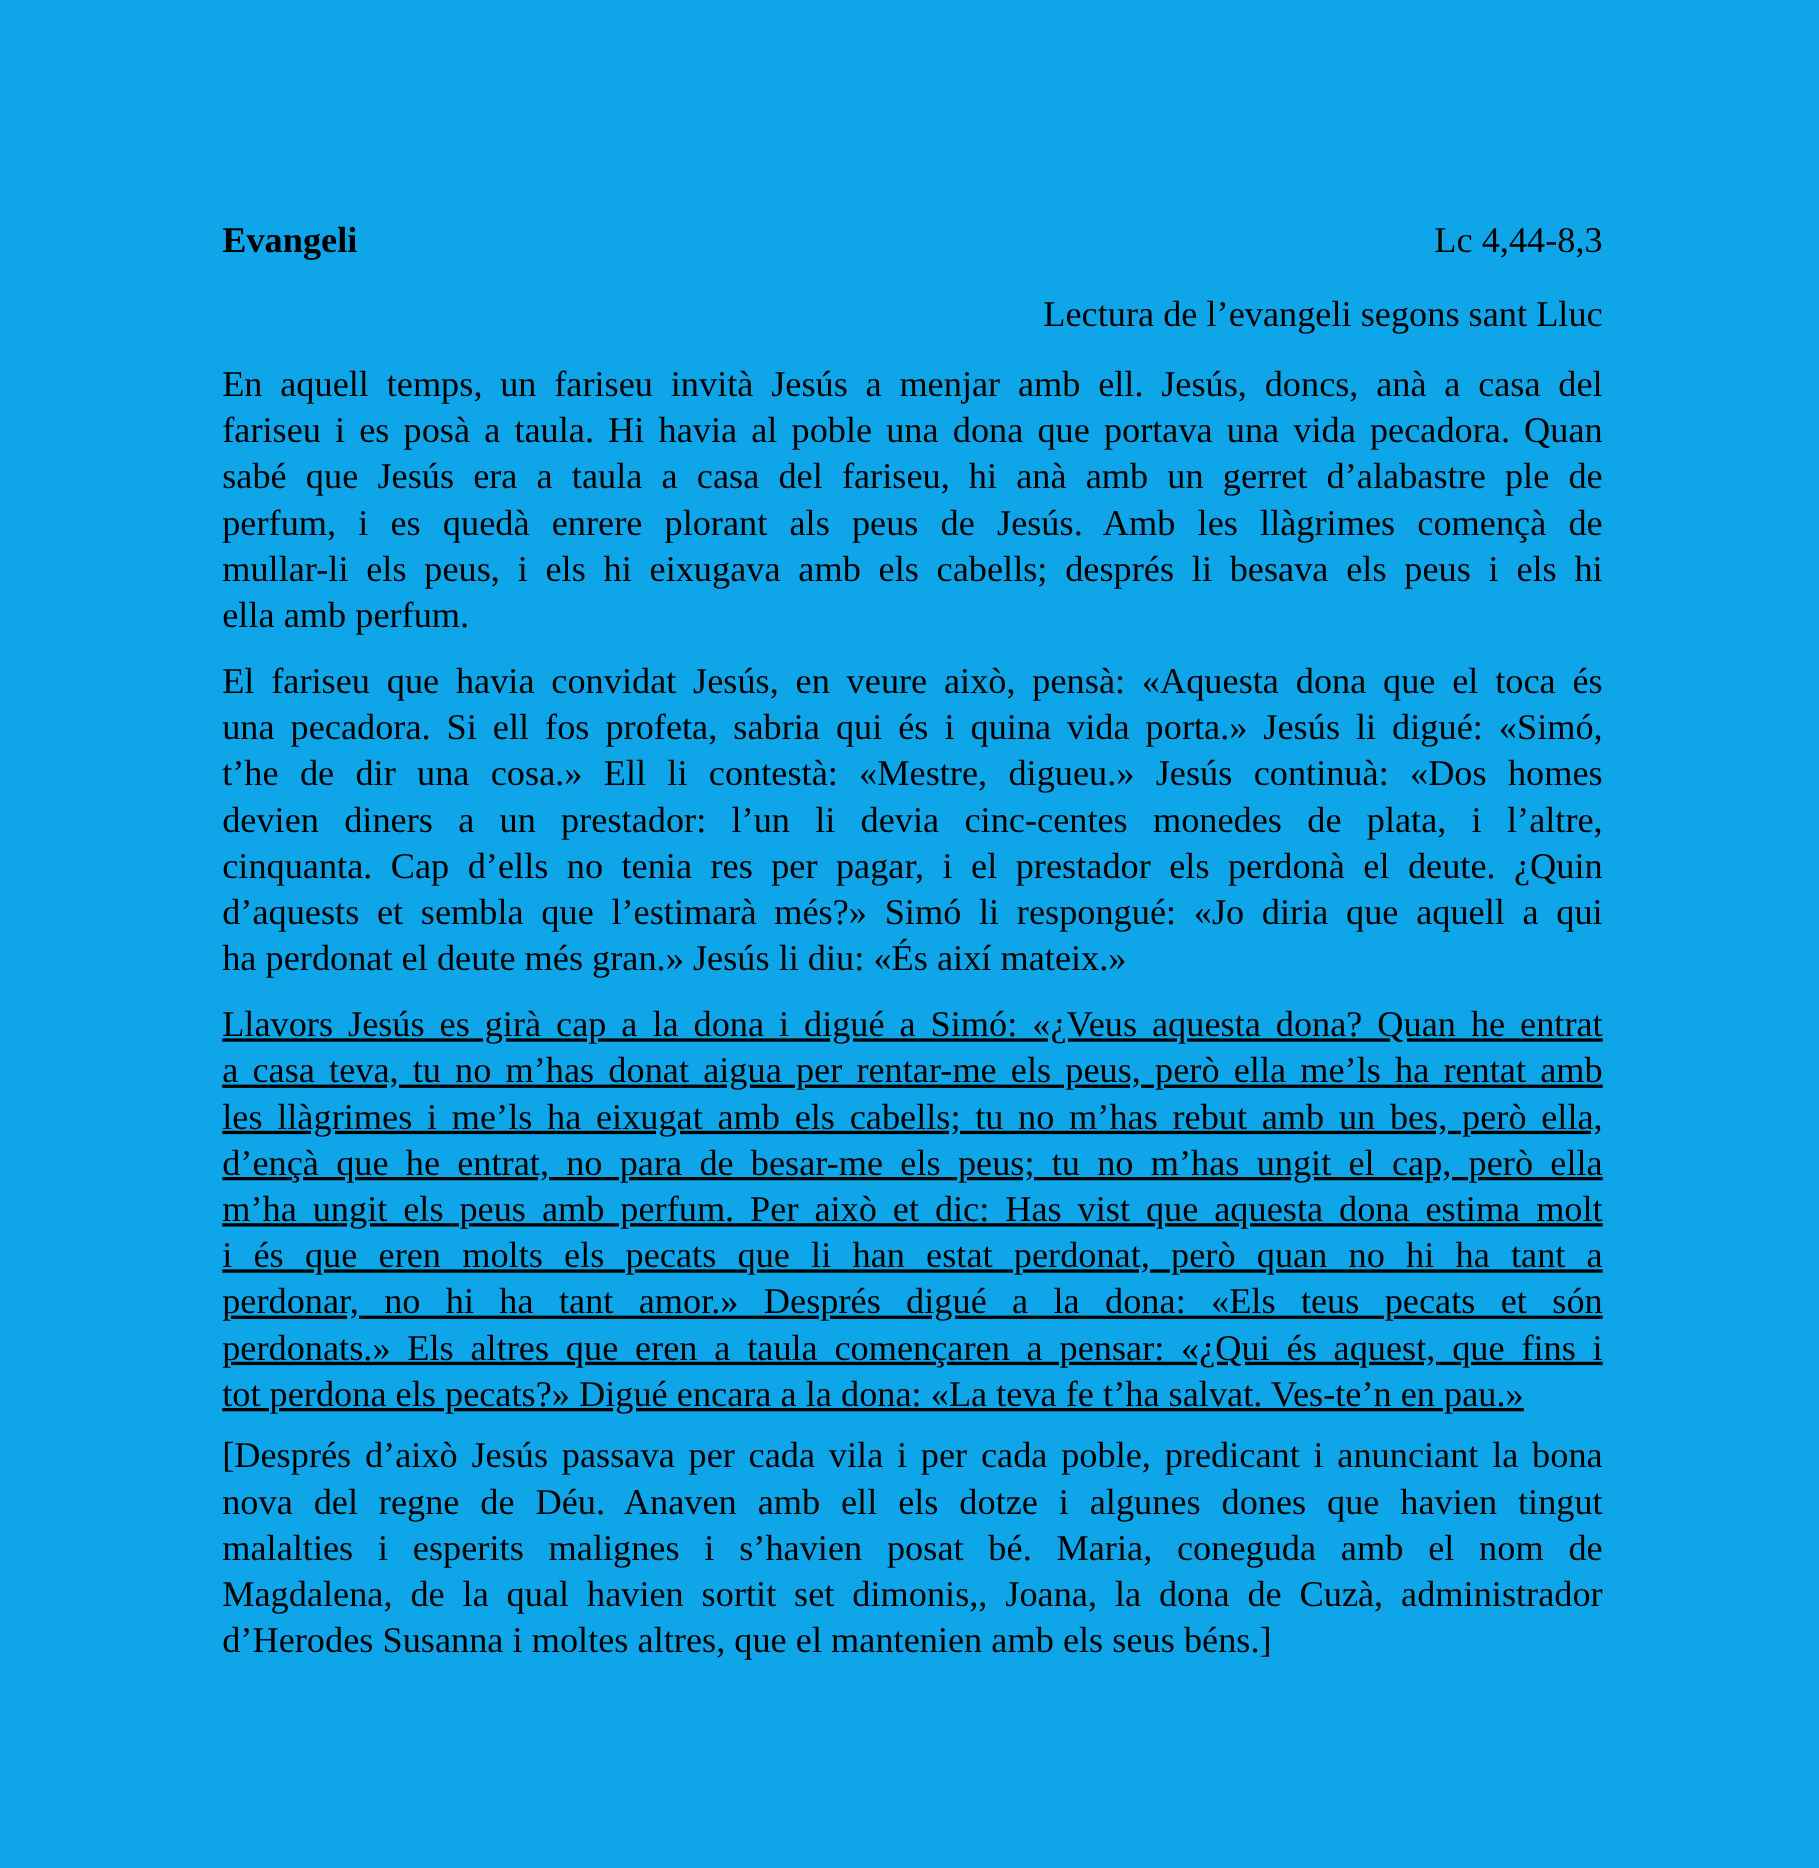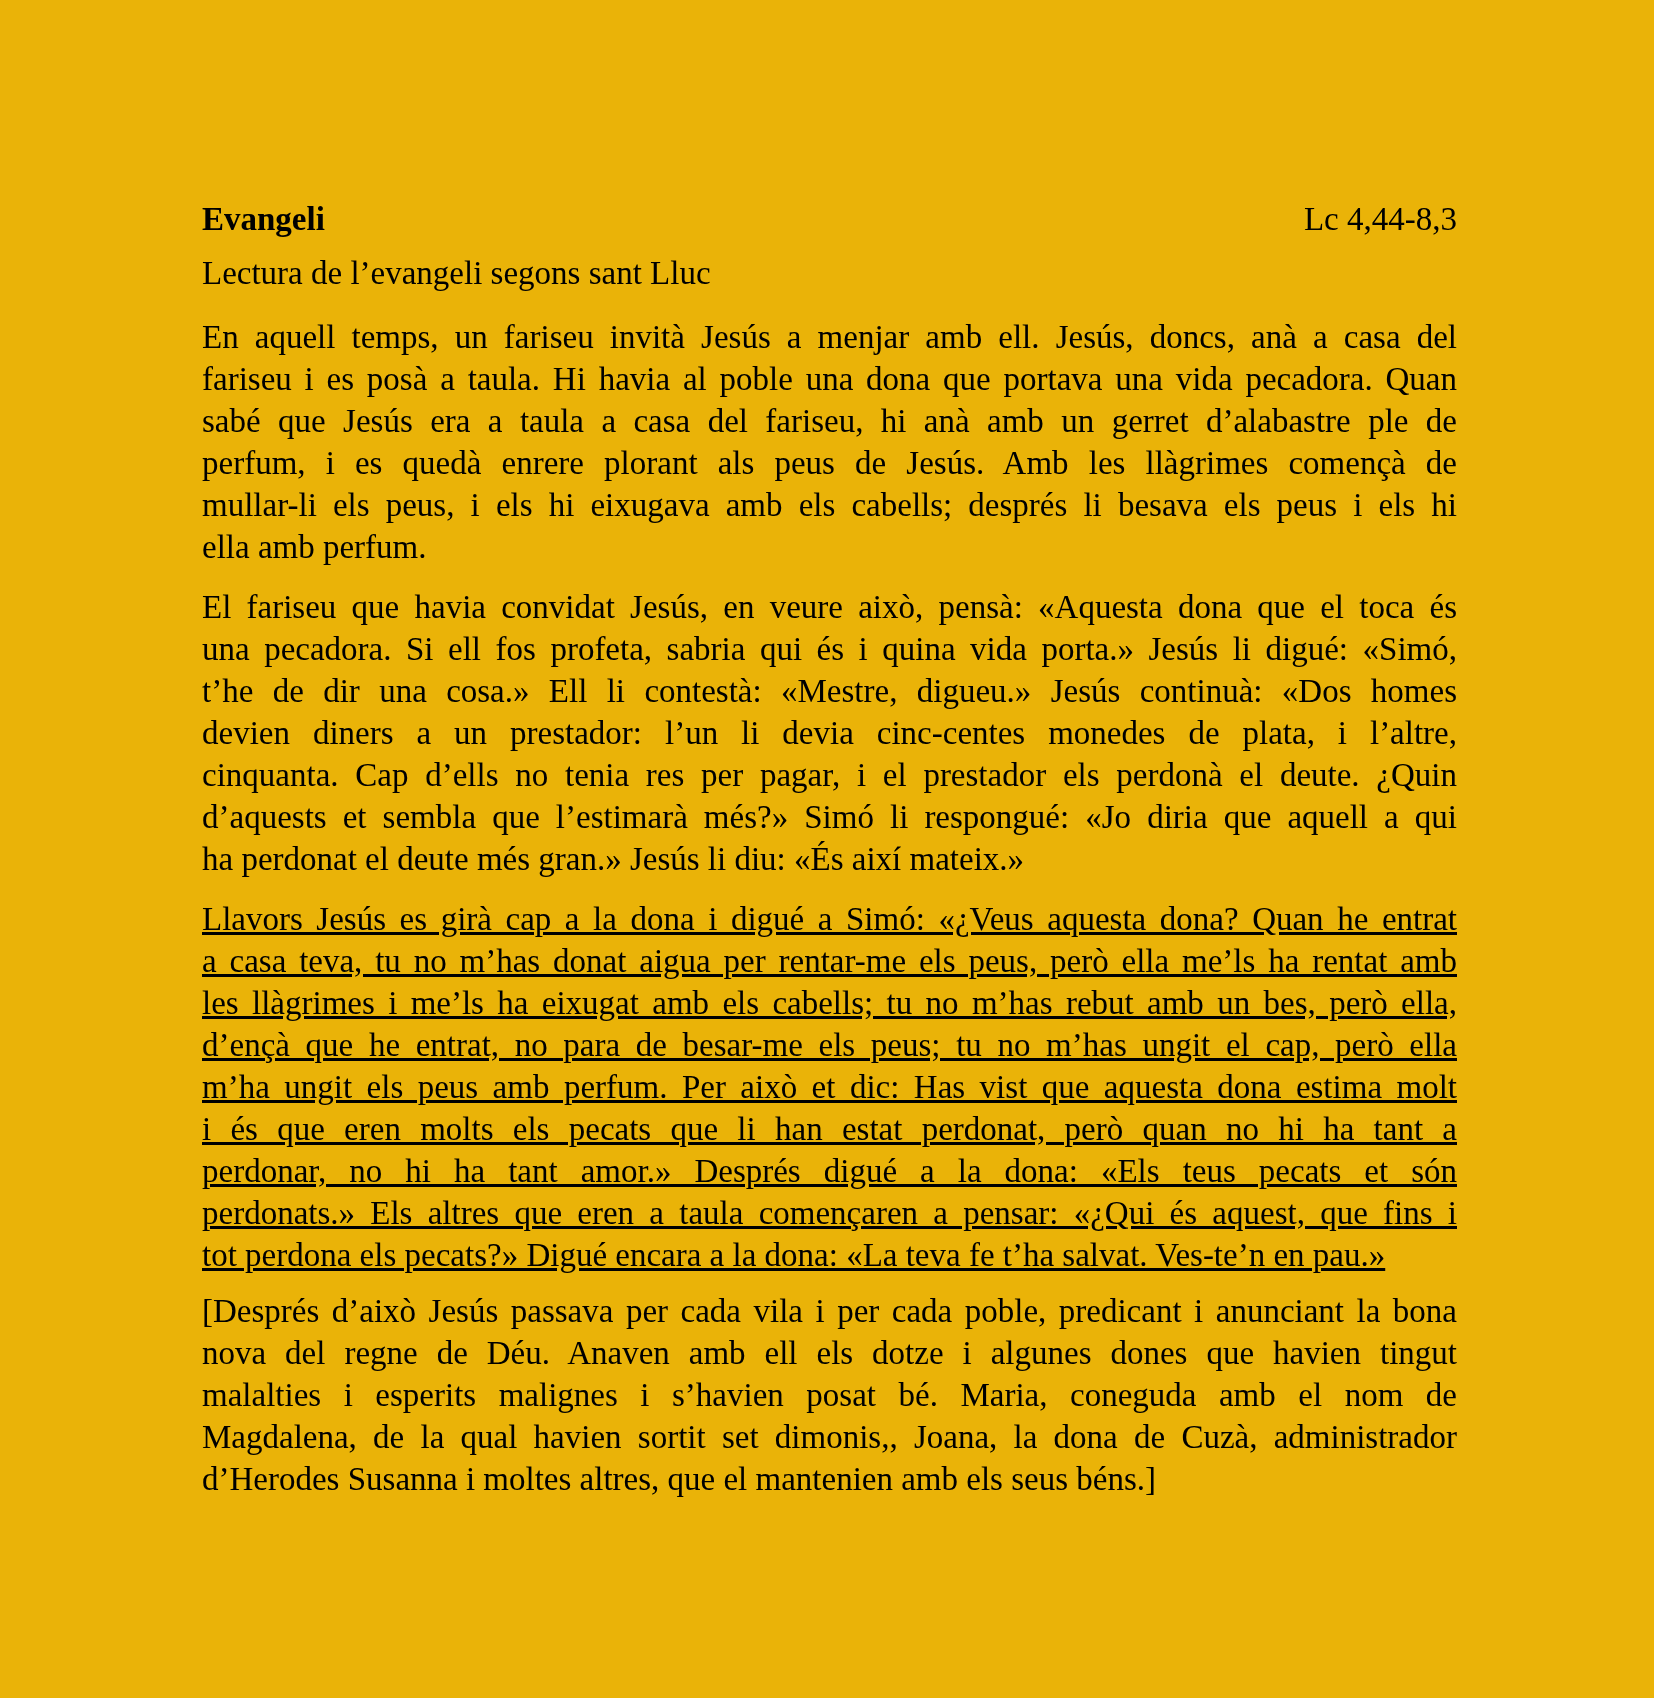--- a/index.html
+++ b/index.html
@@ -4,21 +4,21 @@
 <style>
   html, body {
     margin: 0;
     padding: 0;
     background: #ffffff;
   }
   .page {
     position: relative;
     width: 1654px;
     height: 1698px;
-    background: #eab308;
+    background: #0ea5e9;
     color: #000000;
     font-family: "Liberation Serif", "DejaVu Serif", serif;
     font-size: 33px;
     line-height: 42px;
     overflow: hidden;
   }
   .content {
     position: absolute;
     top: 0;
     left: 202px;
@@ -30,21 +30,22 @@
     justify-content: space-between;
     align-items: baseline;
   }
   .title {
     font-weight: bold;
   }
   .reference {
     font-weight: normal;
   }
   .subtitle {
-    margin-top: 12px;
+    margin-top: 25px;
+    text-align: right;
   }
   .paragraph .line {
     text-align: justify;
     text-align-last: justify;
     white-space: normal;
   }
   .paragraph .line.last {
     text-align-last: left;
   }
   #reading-body .paragraph:nth-child(1) { margin-top: 22px; }

